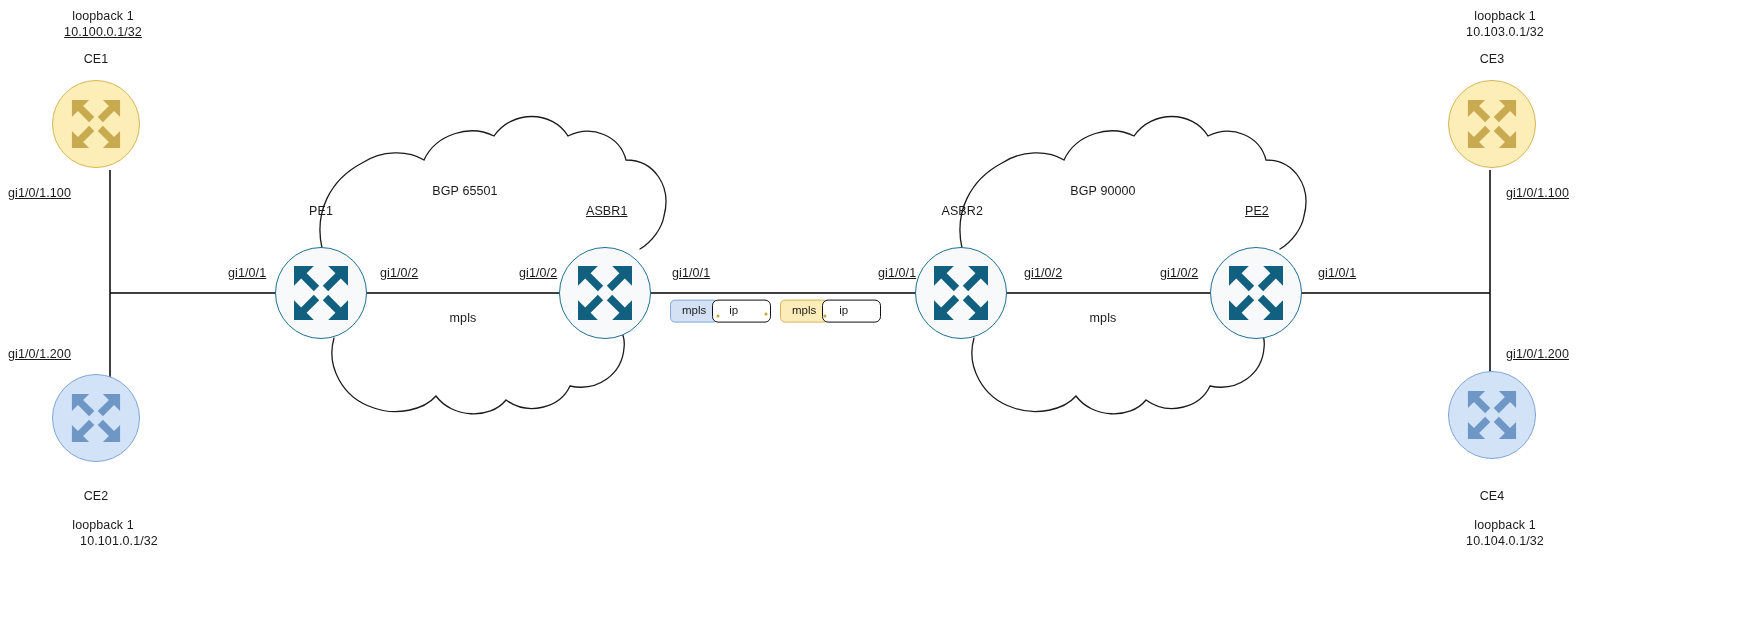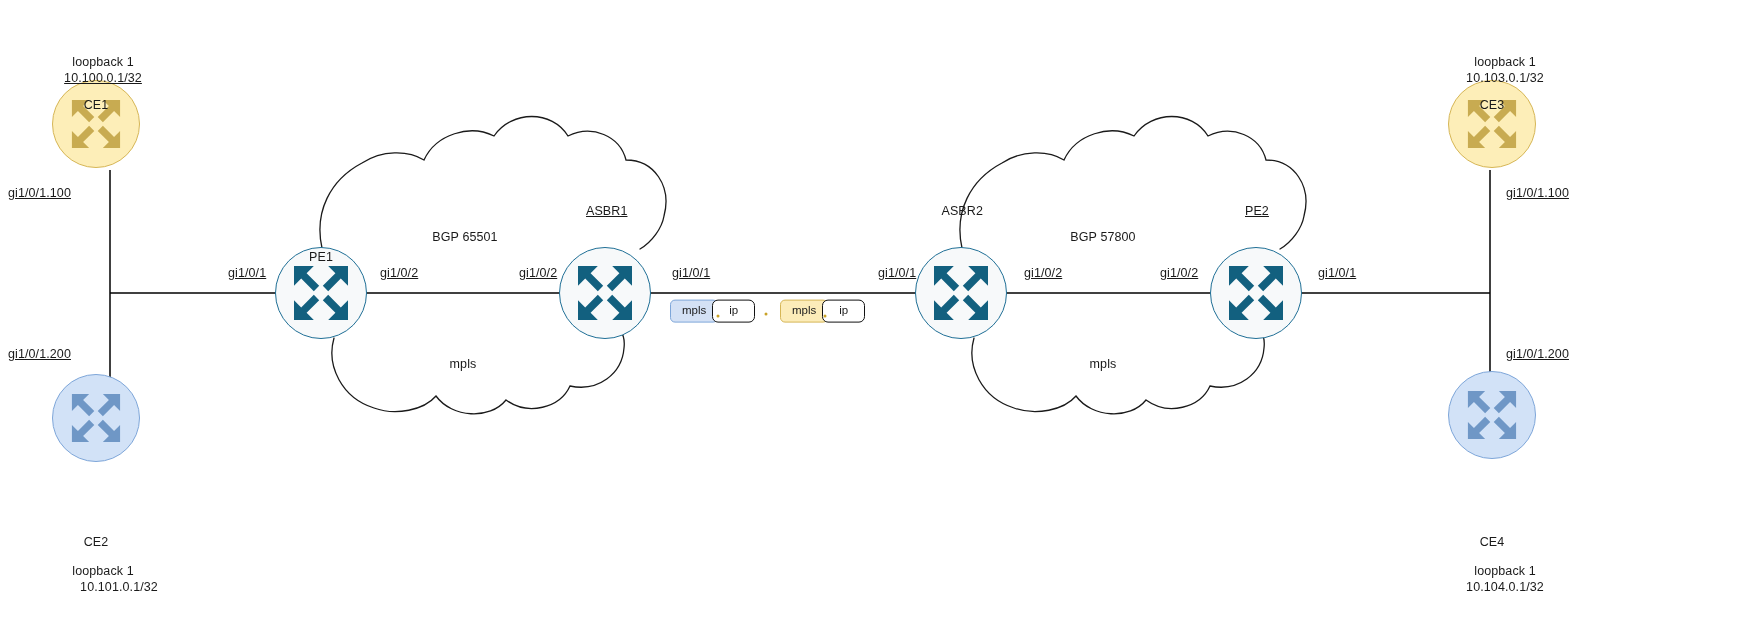--- a/index.html
+++ b/index.html
@@ -27,21 +27,21 @@
   }
   
   .lbl {
     position: absolute;
     font-size: 12.5px;
     color: #1a1a1a;
     white-space: pre;
     line-height: 1.45;
     letter-spacing: 0.1px;
   }
-  .lbl.c { transform: translateX(-50%); text-align: left; margin-top: 46px; }
+  .lbl.c { transform: translateX(-50%); text-align: left; }
   .lbl.l { text-align: left; text-decoration: underline; }
   .lbl.r { transform: translateX(-100%); text-align: right; }
 
   
   .node {
     position: absolute;
     border-radius: 50%;
     box-sizing: border-box;
     transform: translate(-50%, -50%);
   }
@@ -90,21 +90,21 @@
     position: relative;
     z-index: 1;
   }
   .badge.ip {
     background: #ffffff;
     border: 1.4px solid #111111;
     border-radius: 6px;
     position: relative;
     z-index: 2;
     padding-left: 16px;
-    padding-right: 16px;
+    padding-right: 32px;
   }
   .dotsep {
     position: absolute;
     width: 3px;
     height: 3px;
     border-radius: 50%;
     background: #c9a227;
     transform: translate(-50%, -50%);
   }
 </style>
@@ -261,21 +261,21 @@
   <div class="lbl c" style="left:1492px; top:487px;">CE4</div>
   <div class="lbl c" style="left:1505px; top:516px;">loopback 1</div>
   <div class="lbl c" style="left:1505px; top:532px;">10.104.0.1/32</div>
 
   <div class="lbl c" style="left:321px; top:202px;">PE1</div>
   <div class="lbl l" style="left:586px; top:202px;">ASBR1</div>
   <div class="lbl r" style="left:983px; top:202px;text-align:right;">ASBR2</div>
   <div class="lbl l" style="left:1245px; top:202px;">PE2</div>
 
   <div class="lbl c" style="left:465px; top:182px;">BGP 65501</div>
-  <div class="lbl c" style="left:1103px; top:182px;">BGP 57800</div>
+  <div class="lbl c" style="left:1103px; top:182px;">BGP 90000</div>
 
   <div class="lbl l" style="left:228px; top:264px;">gi1/0/1</div>
   <div class="lbl l" style="left:380px; top:264px;">gi1/0/2</div>
   <div class="lbl l" style="left:519px; top:264px;">gi1/0/2</div>
   <div class="lbl l" style="left:672px; top:264px;">gi1/0/1</div>
   <div class="lbl l" style="left:878px; top:264px;">gi1/0/1</div>
   <div class="lbl l" style="left:1024px; top:264px;">gi1/0/2</div>
   <div class="lbl l" style="left:1160px; top:264px;">gi1/0/2</div>
   <div class="lbl l" style="left:1318px; top:264px;">gi1/0/1</div>
 

